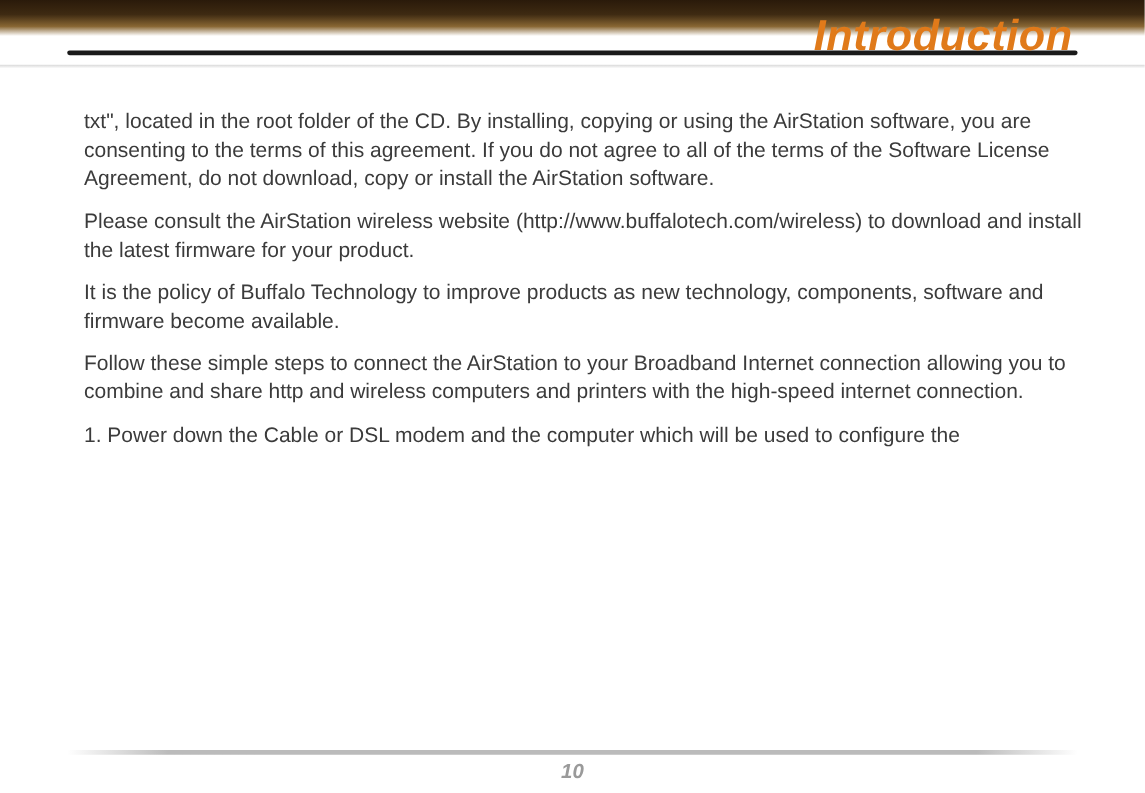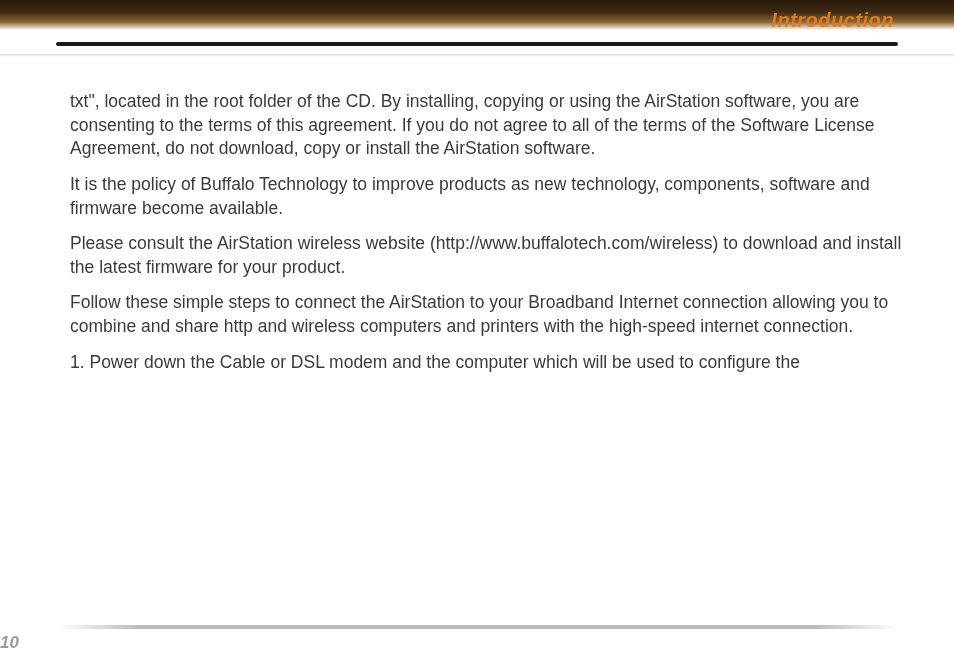--- a/index.html
+++ b/index.html
@@ -57,21 +57,21 @@
     height: 3px;
     background: linear-gradient(to bottom, #d8d8d8, #ffffff);
   }
 
   .title {
     position: absolute;
     top: 9px;
     right: 60px;
     font-style: italic;
     font-weight: bold;
-    font-size: 20px;
+    font-size: 36px;
     color: #e07a1a;
     letter-spacing: 0.5px;
   }
 
   .content {
     position: absolute;
     left: 70px;
     right: 52px;
     top: 90px;
     font-size: 17.5px;
@@ -93,41 +93,41 @@
     bottom: 32px;
     height: 4px;
     background: linear-gradient(to right, #ffffff, #bbbbbb 10%, #bbbbbb 90%, #ffffff);
     border-radius: 2px;
   }
   .page-number {
     position: absolute;
     bottom: 8px;
     left: 0;
     width: 954px;
-    text-align: left;
+    text-align: center;
     font-style: italic;
     font-weight: bold;
     color: #9a9a9a;
     font-size: 17px;
   }
 </style>
 </head>
 <body>
 
 <div class="page">
 
   <div class="header-band"></div>
   <div class="header-rule"></div>
   <div class="header-subrule"></div>
 
   <div class="title">Introduction</div>
 
   <div class="content">
     <p>txt", located in the root folder of the CD.  By installing, copying or using the AirStation software, you are consenting to the terms of this agreement. If you do not agree to all of the terms of the Software License Agreement, do not download, copy or install the AirStation software.</p>
+    <p>Please consult the AirStation wireless website (http://www.buffalotech.com/wireless) to download and install the latest firmware for your product.</p>
     <p>It is the policy of Buffalo Technology to improve products as new technology, components, software and firmware become available.</p>
-    <p>Please consult the AirStation wireless website (http://www.buffalotech.com/wireless) to download and install the latest firmware for your product.</p>
     <p>Follow these simple steps to connect the AirStation to your Broadband Internet connection allowing you to  combine and share http and wireless computers and printers with the high-speed internet connection.</p>
     <p class="step">1. Power down the Cable or DSL modem and the computer which will be used to configure the</p>
   </div>
 
   <div class="footer-rule"></div>
   <div class="page-number">10</div>
 </div>
 
 </body></html>

